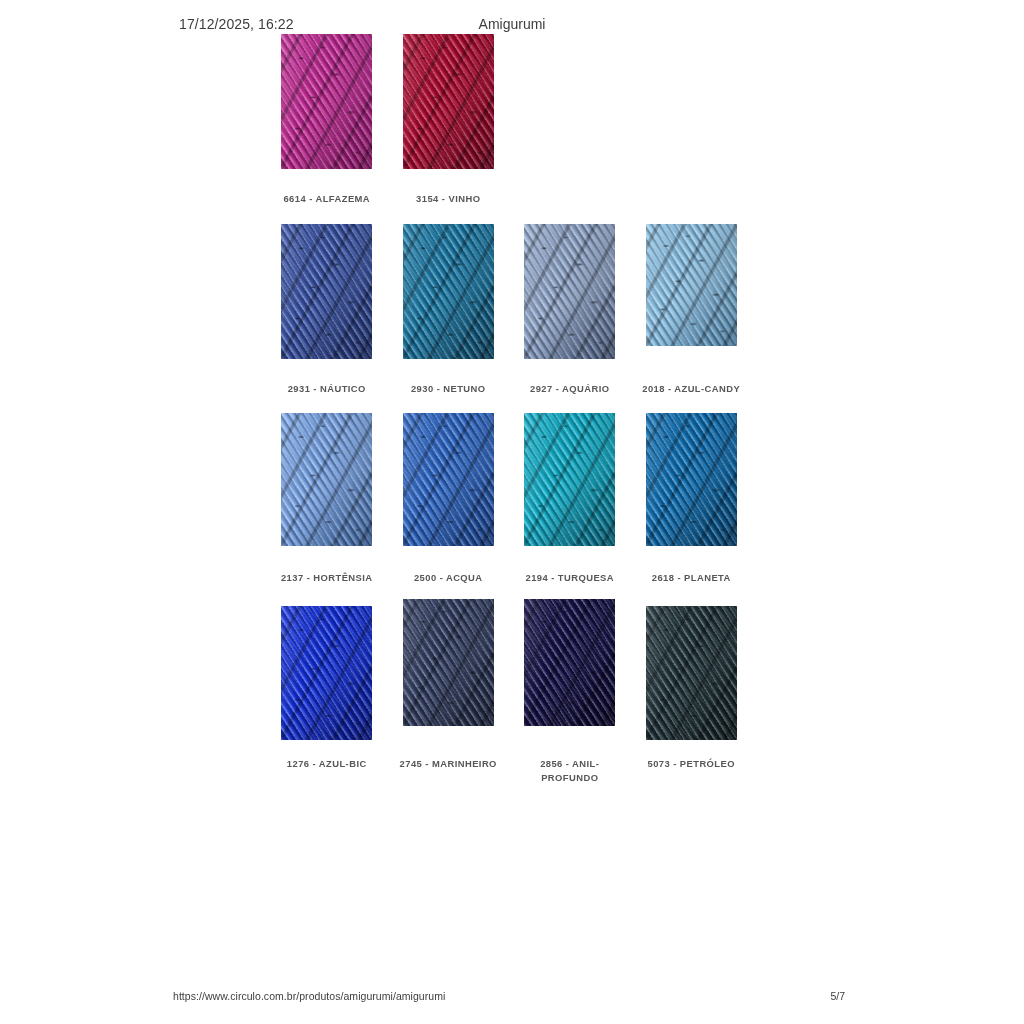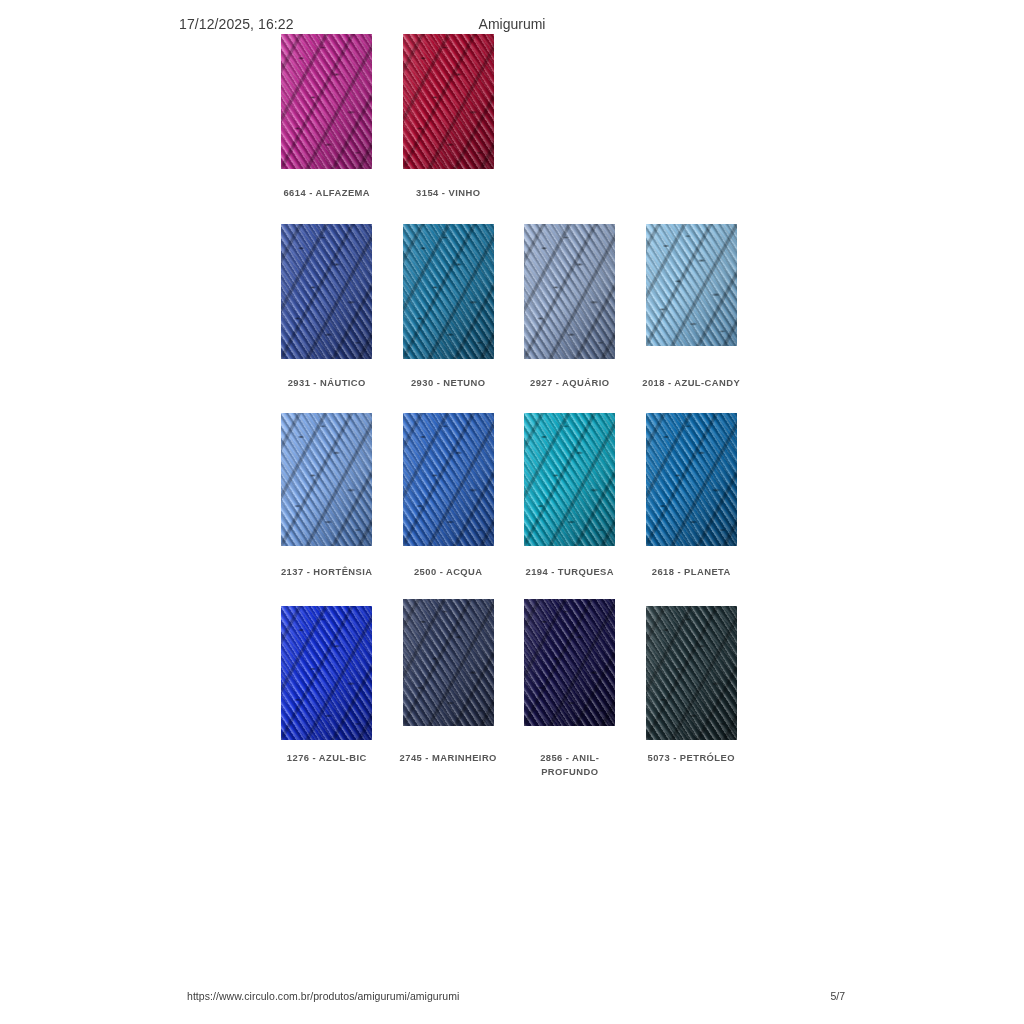--- a/index.html
+++ b/index.html
@@ -48,21 +48,21 @@
     position: absolute;
     bottom: 18px;
     left: 0;
     width: 1024px;
     height: 16px;
     font-size: 10.5px;
     color: #3d3d3d;
   }
   .print-footer .pf-url {
     position: absolute;
-    left: 187px;
+    left: 173px;
     top: 0;
     white-space: nowrap;
     letter-spacing: 0.05px;
   }
   .print-footer .pf-page {
     position: absolute;
     right: 179px;
     top: 0;
     white-space: nowrap;
     text-align: center;
@@ -83,20 +83,21 @@
   .row-1 { height: 190px; }
   .row-2 { height: 189px; }
   .row-3 { height: 186px; }
   .row-4 { height: 180px; }
 
   .product {
     width: 121.5px;
     display: flex;
     flex-direction: column;
     align-items: center;
+    gap: 6px;
   }
 
   .swatch-wrap {
     height: 143px;
     display: flex;
     align-items: flex-start;
     justify-content: center;
     width: 100%;
   }
   .swatch {

